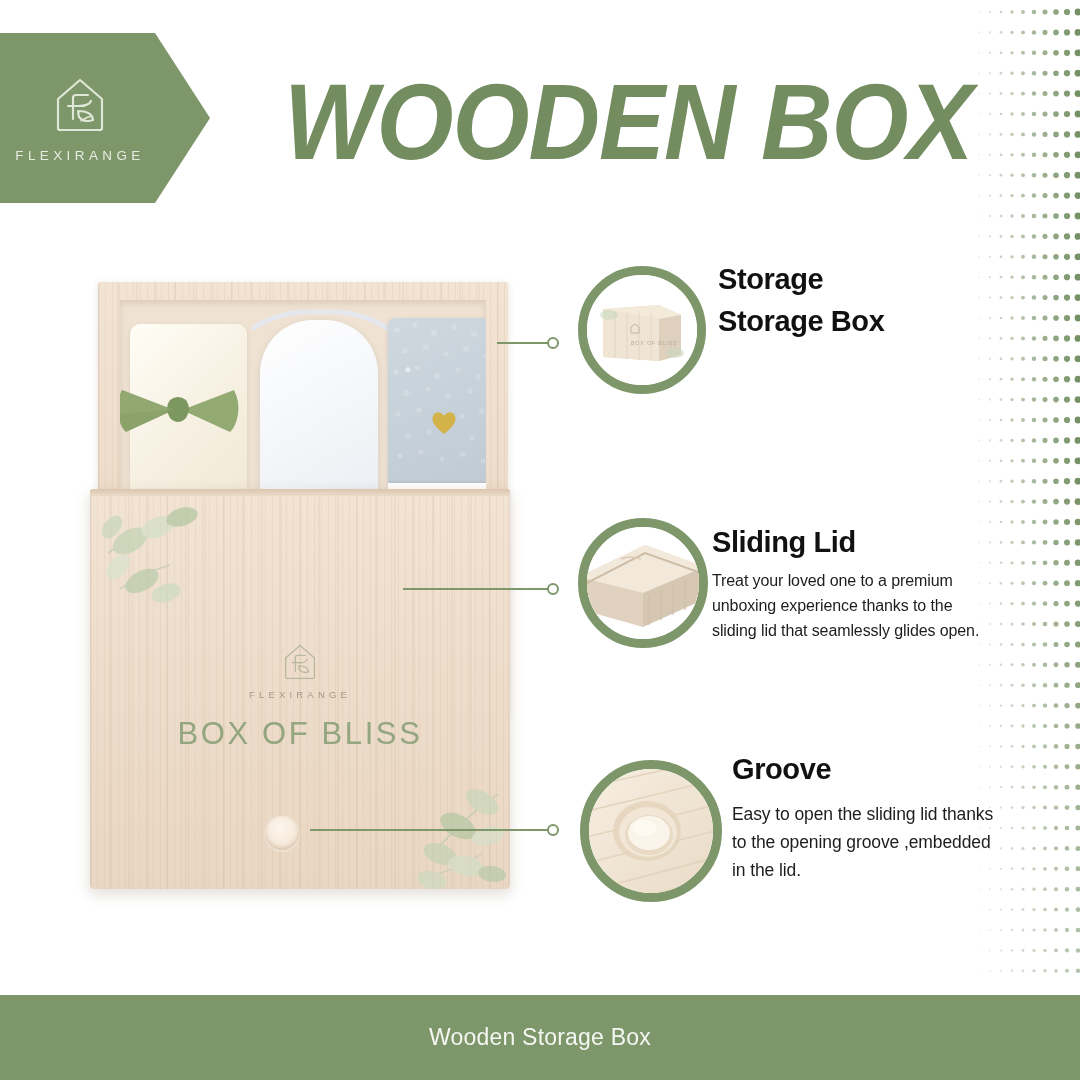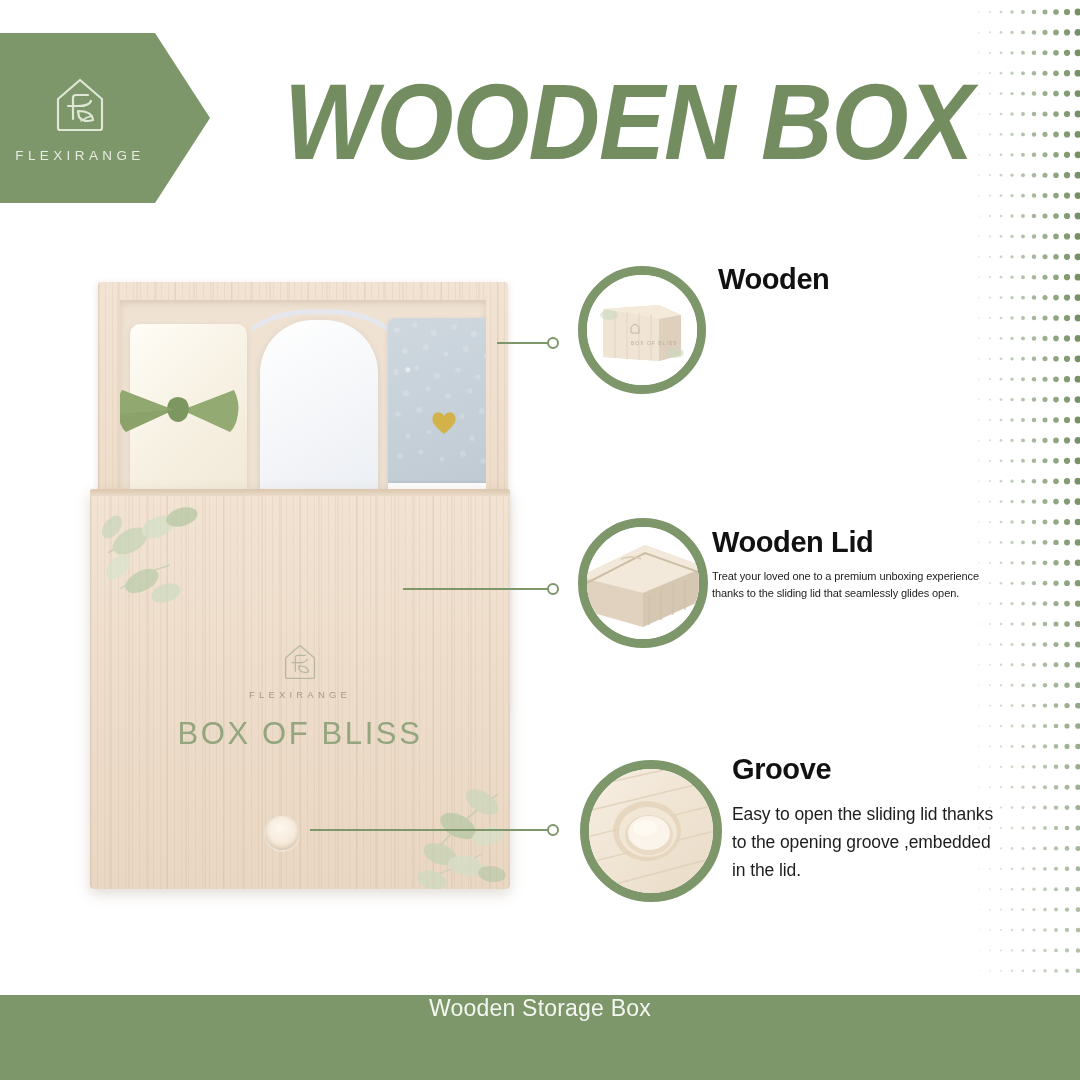--- a/index.html
+++ b/index.html
@@ -183,36 +183,36 @@
   #feature-1 { left:578px; top:258px; width:430px; }
   #feature-1 .feature-thumb { width:128px; height:128px; top:8px; }
   #feature-1 .feature-body { left:140px; top:0px; width:268px; }
   #feature-1 .feature-title { font-size:29px; line-height:1.45; }
   #feature-1 .feature-desc { font-size:17.5px; line-height:1.62; margin-top:4px; }
 
   #feature-2 { left:578px; top:518px; width:430px; }
   #feature-2 .feature-thumb { width:130px; height:130px; top:0px; }
   #feature-2 .feature-body { left:134px; top:6px; width:280px; }
   #feature-2 .feature-title { font-size:29px; line-height:1.3; }
-  #feature-2 .feature-desc { font-size:11px; line-height:1.58; margin-top:6px; }
+  #feature-2 .feature-desc { font-size:16px; line-height:1.58; margin-top:6px; }
 
   #feature-3 { left:580px; top:748px; width:430px; }
   #feature-3 .feature-thumb { width:142px; height:142px; top:12px; }
   #feature-3 .feature-body { left:152px; top:0px; width:272px; }
   #feature-3 .feature-title { font-size:29px; line-height:1.5; }
   #feature-3 .feature-desc { font-size:17.5px; line-height:1.6; margin-top:8px; }
 
   
   .thumb-art { width:100%; height:100%; display:block; }
 
   
   #footer {
     position:absolute; left:0; bottom:0; width:1080px; height:85px;
     background:#7d966a;
-    display:flex; justify-content:center;
+    display:flex; align-items:center; justify-content:center;
   }
   #footer-text { color:#f4f7f1; font-size:23px; letter-spacing:.2px; }
 </style>
 </head>
 <body>
 
 <svg id="dot-field" viewBox="0 0 120 975">
     <circle cx="8.0" cy="12.0" r="0.50" fill="#6f8a5c" opacity="0.12"></circle>
     <circle cx="8.0" cy="32.4" r="0.50" fill="#6f8a5c" opacity="0.12"></circle>
     <circle cx="8.0" cy="52.8" r="0.50" fill="#6f8a5c" opacity="0.12"></circle>
@@ -912,21 +912,22 @@
           <line x1="64" y1="39" x2="64" y2="85"></line>
       </g>
       <path d="M44 58 L44 52 L48 49 L52 52 L52 58 Z" fill="none" stroke="#c0b7a6" stroke-width="1"></path>
       <text x="44" y="70" font-family="Liberation Sans, sans-serif" font-size="5" fill="#b7ac99" letter-spacing="1">BOX OF BLISS</text>
       <ellipse cx="22" cy="40" rx="9" ry="5" fill="#c7d8bd" opacity=".55"></ellipse>
       <ellipse cx="88" cy="78" rx="9" ry="5" fill="#c7d8bd" opacity=".55"></ellipse>
     </svg>
   </div>
   <div class="feature-body">
     <div class="feature-title">
-      <div>Wooden</div>
+      <div>Storage</div>
+      <div>Storage Box</div>
     </div>
   </div>
 </div>
 
 <div class="feature" id="feature-2">
   <div class="feature-thumb">
     <svg class="thumb-art" viewBox="0 0 112 112">
       <rect width="112" height="112" fill="#ffffff"></rect>
       <path d="M-8 50 L58 18 L118 40 L118 58 L56 92 L-8 70 Z" fill="#e7dac8"></path>
       <path d="M-8 50 L58 18 L118 40 L56 66 Z" fill="#f3e9da"></path>
@@ -936,21 +937,21 @@
       <g stroke="#cfc0aa" stroke-width="1.2">
         <line x1="62" y1="68" x2="62" y2="98"></line>
           <line x1="74" y1="63" x2="74" y2="93"></line>
         <line x1="86" y1="58" x2="86" y2="88"></line>
           <line x1="98" y1="53" x2="98" y2="83"></line>
       </g>
       <path d="M34 32 Q44 28 54 32" fill="none" stroke="#d9cbb6" stroke-width="1.4"></path>
     </svg>
   </div>
   <div class="feature-body">
-    <div class="feature-title">Wooden Lid</div>
+    <div class="feature-title">Sliding Lid</div>
     <div class="feature-desc">Treat your loved one to a premium unboxing experience thanks to the sliding lid that seamlessly glides open.</div>
   </div>
 </div>
 
 <div class="feature" id="feature-3">
   <div class="feature-thumb">
     <svg class="thumb-art" viewBox="0 0 124 124">
       <defs>
         <linearGradient id="woodg" x1="0" y1="0" x2="1" y2="1">
           <stop offset="0" stop-color="#f7efe2"></stop>

